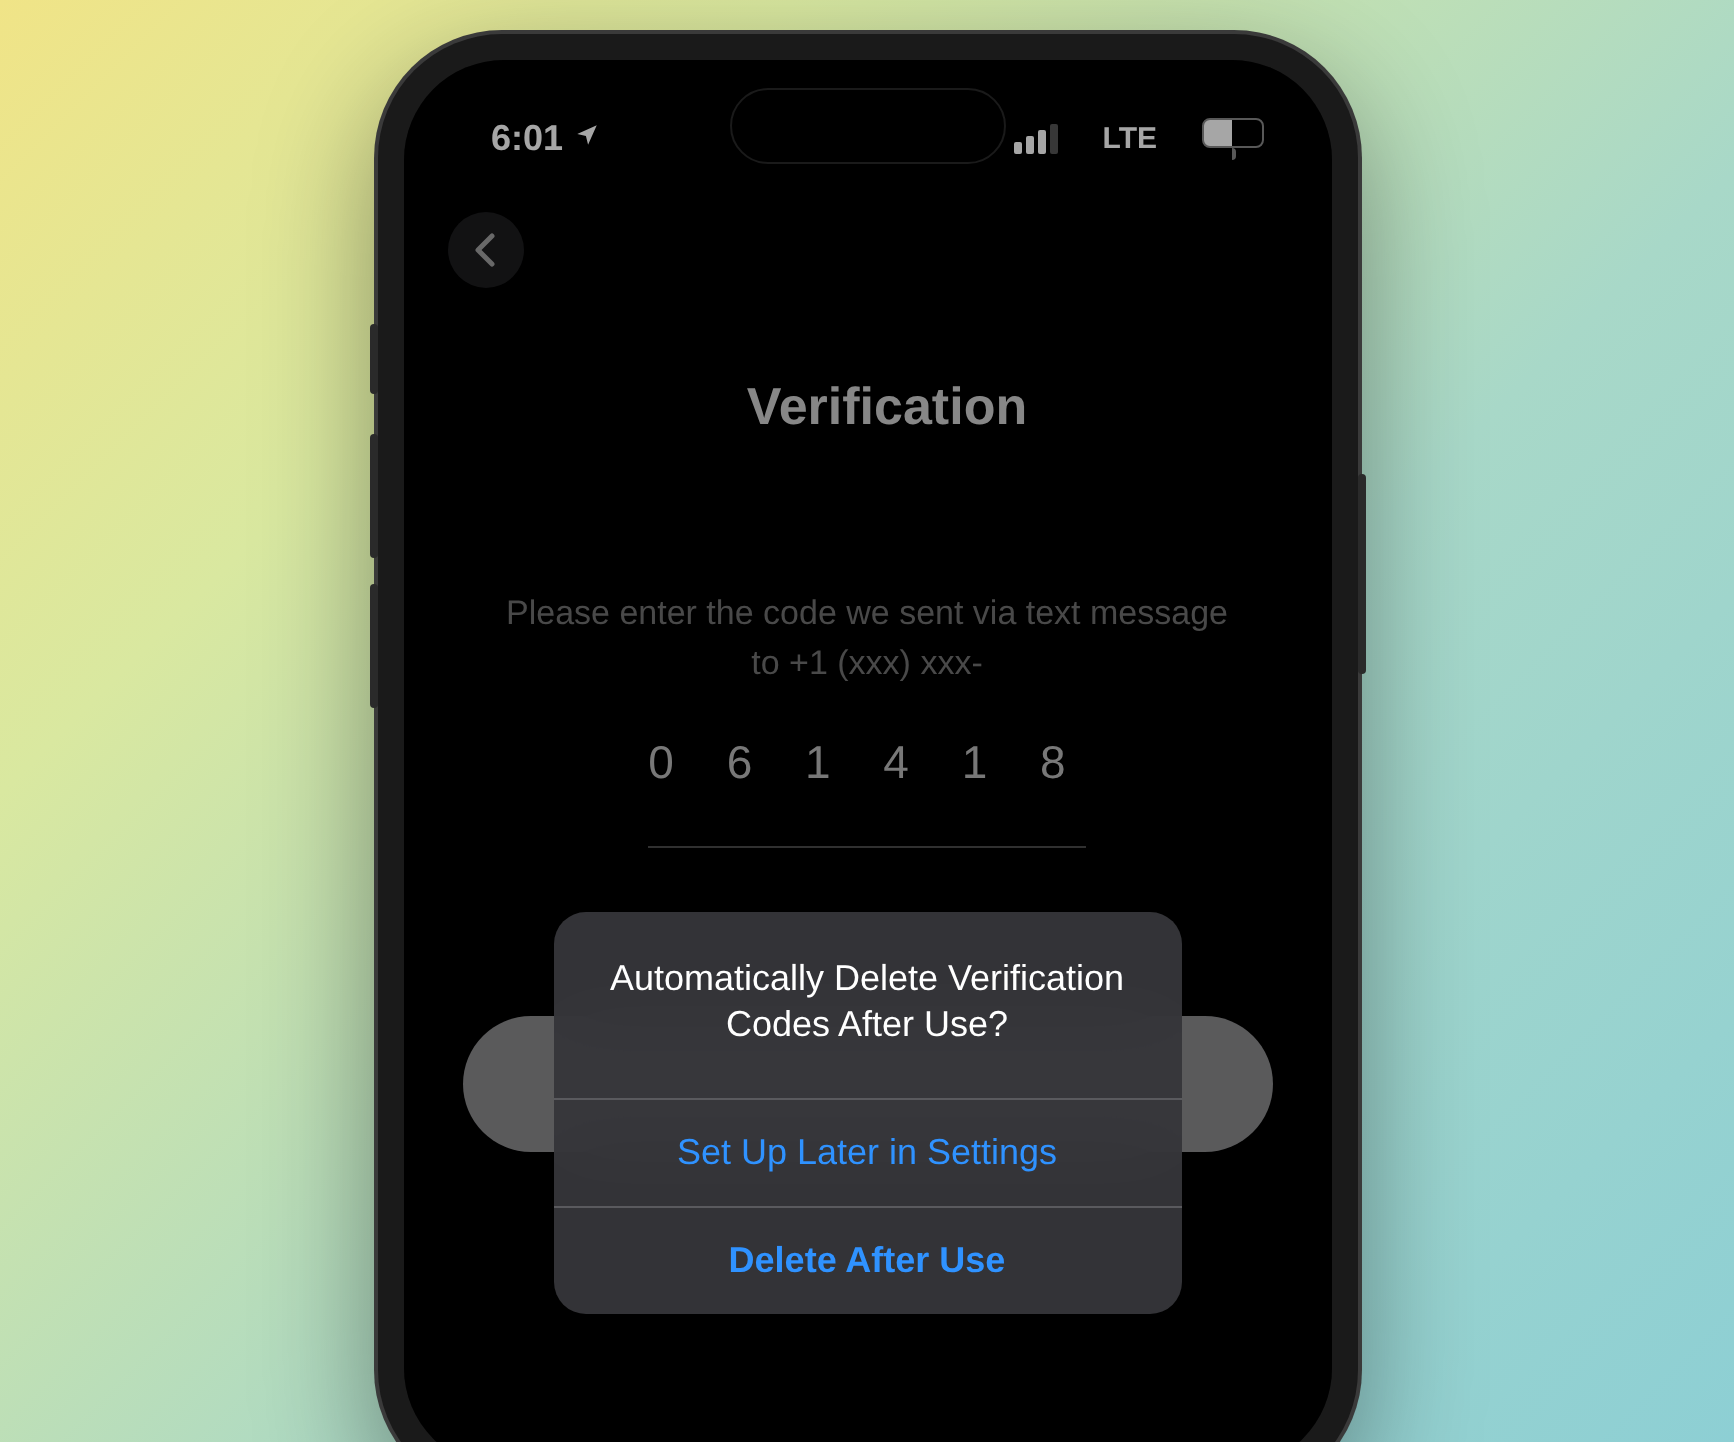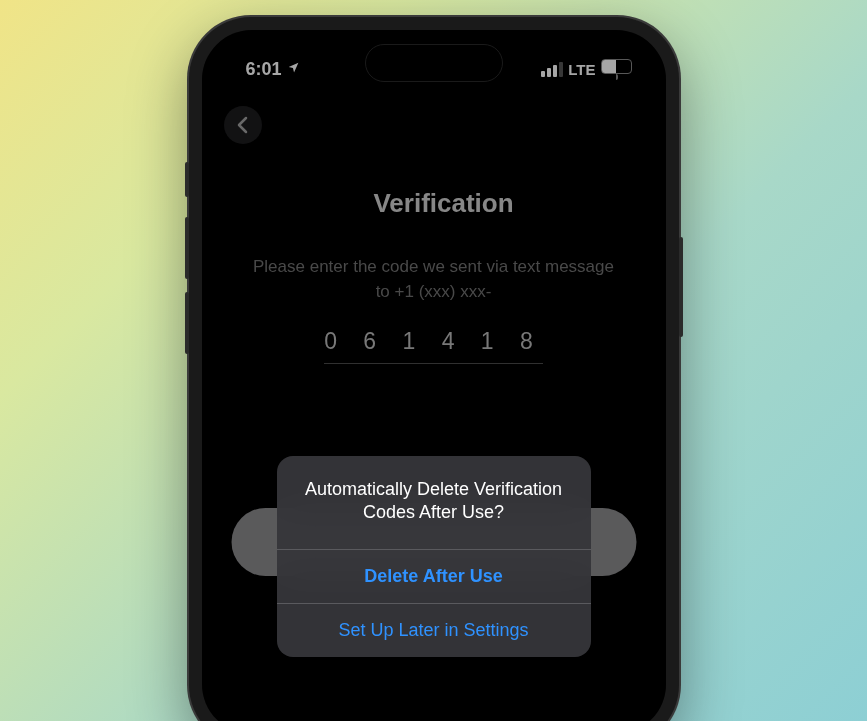--- a/index.html
+++ b/index.html
@@ -66,21 +66,21 @@
       gap: 5px;
       font-size: 18px;
       font-weight: 600;
     }
     .location-icon {
       font-size: 14px;
     }
     .status-right {
       display: flex;
       align-items: center;
-      gap: 5px;
+      gap: 22px;
     }
     .signal-bars {
       display: flex;
       align-items: flex-end;
       gap: 2px;
     }
     .bar {
       width: 4px;
       background: #fff;
       border-radius: 1px;
@@ -144,32 +144,32 @@
       font-size: 26px;
       font-weight: 700;
       margin-top: 44px;
       padding-left: 20px;
     }
     .instruction {
       text-align: center;
       color: #707070;
       font-size: 17px;
       line-height: 1.45;
-      margin-top: 36px;
+      margin-top: 76px;
       padding: 0 50px;
     }
     .code-input {
       text-align: center;
       margin-top: 24px;
     }
     .code-value {
       color: #b8b8b8;
       font-size: 23px;
       letter-spacing: 10px;
-      padding-bottom: 8px;
+      padding-bottom: 28px;
       display: inline-block;
       border-bottom: 1px solid #4a4a4a;
       min-width: 180px;
     }
     .submit-pill {
       position: absolute;
       top: 478px;
       left: 50%;
       transform: translateX(-50%);
       width: 405px;
@@ -275,18 +275,18 @@
     </div>
 
     <div class="submit-pill"></div>
 
     <div class="dimmer"></div>
 
     <div class="alert">
       <div class="alert-header">
         <div class="alert-title">Automatically Delete Verification Codes After Use?</div>
       </div>
+      <div class="alert-btn">Set Up Later in Settings</div>
       <div class="alert-btn bold">Delete After Use</div>
-      <div class="alert-btn">Set Up Later in Settings</div>
     </div>
 
   </div>
 </div>
 
 </body></html>

